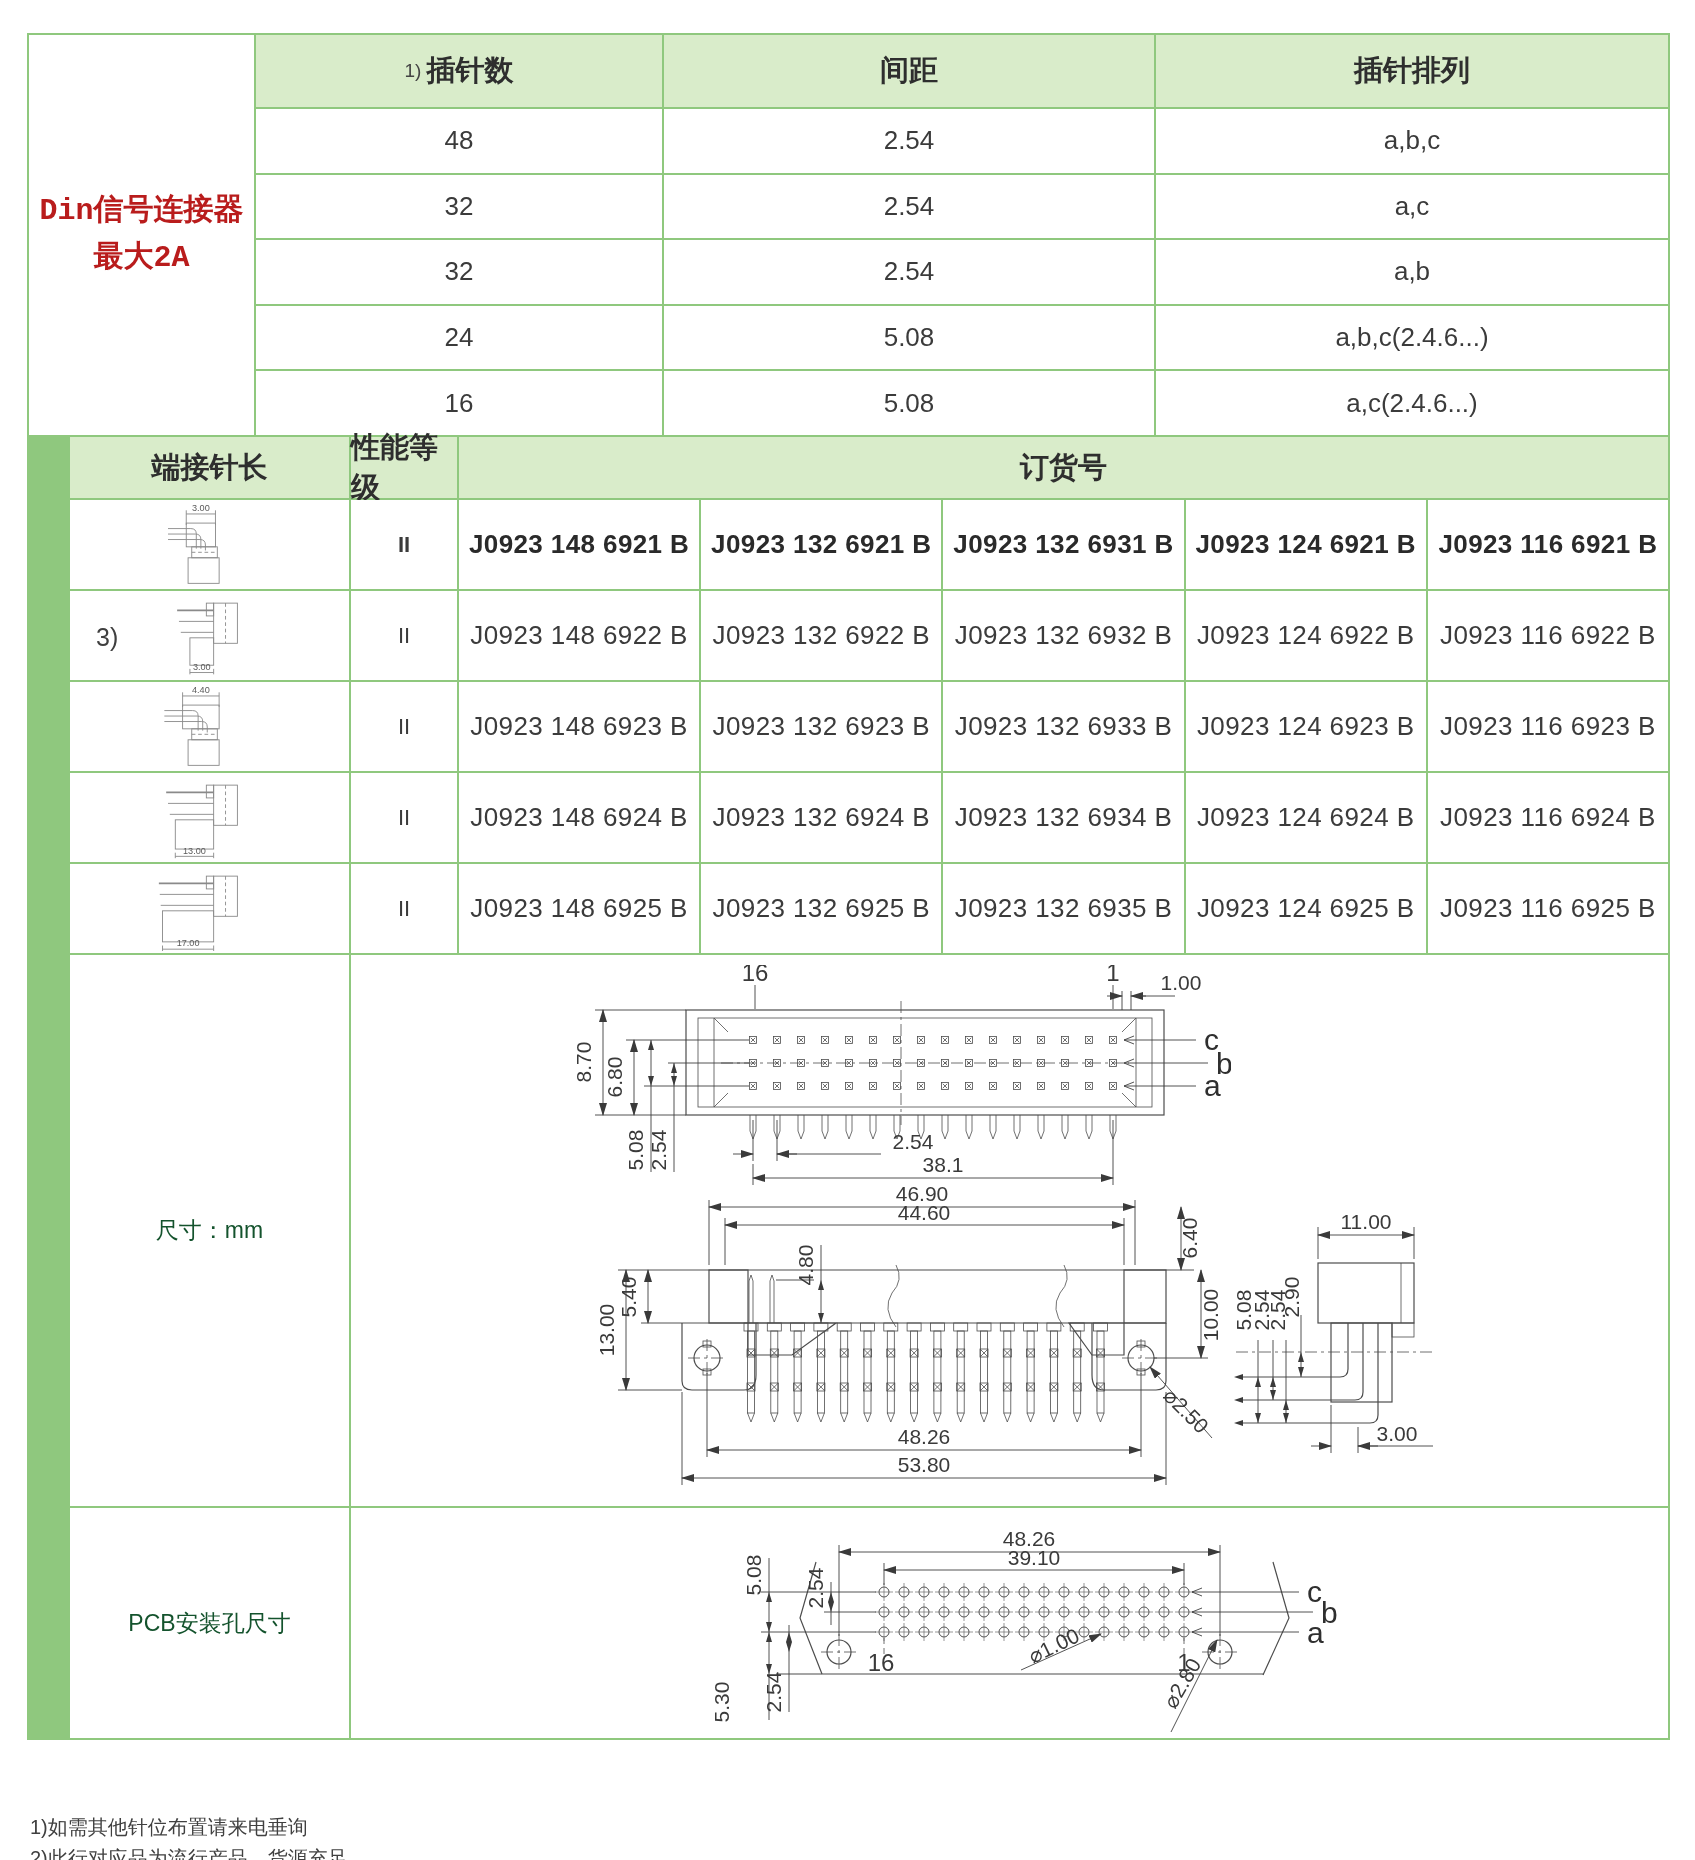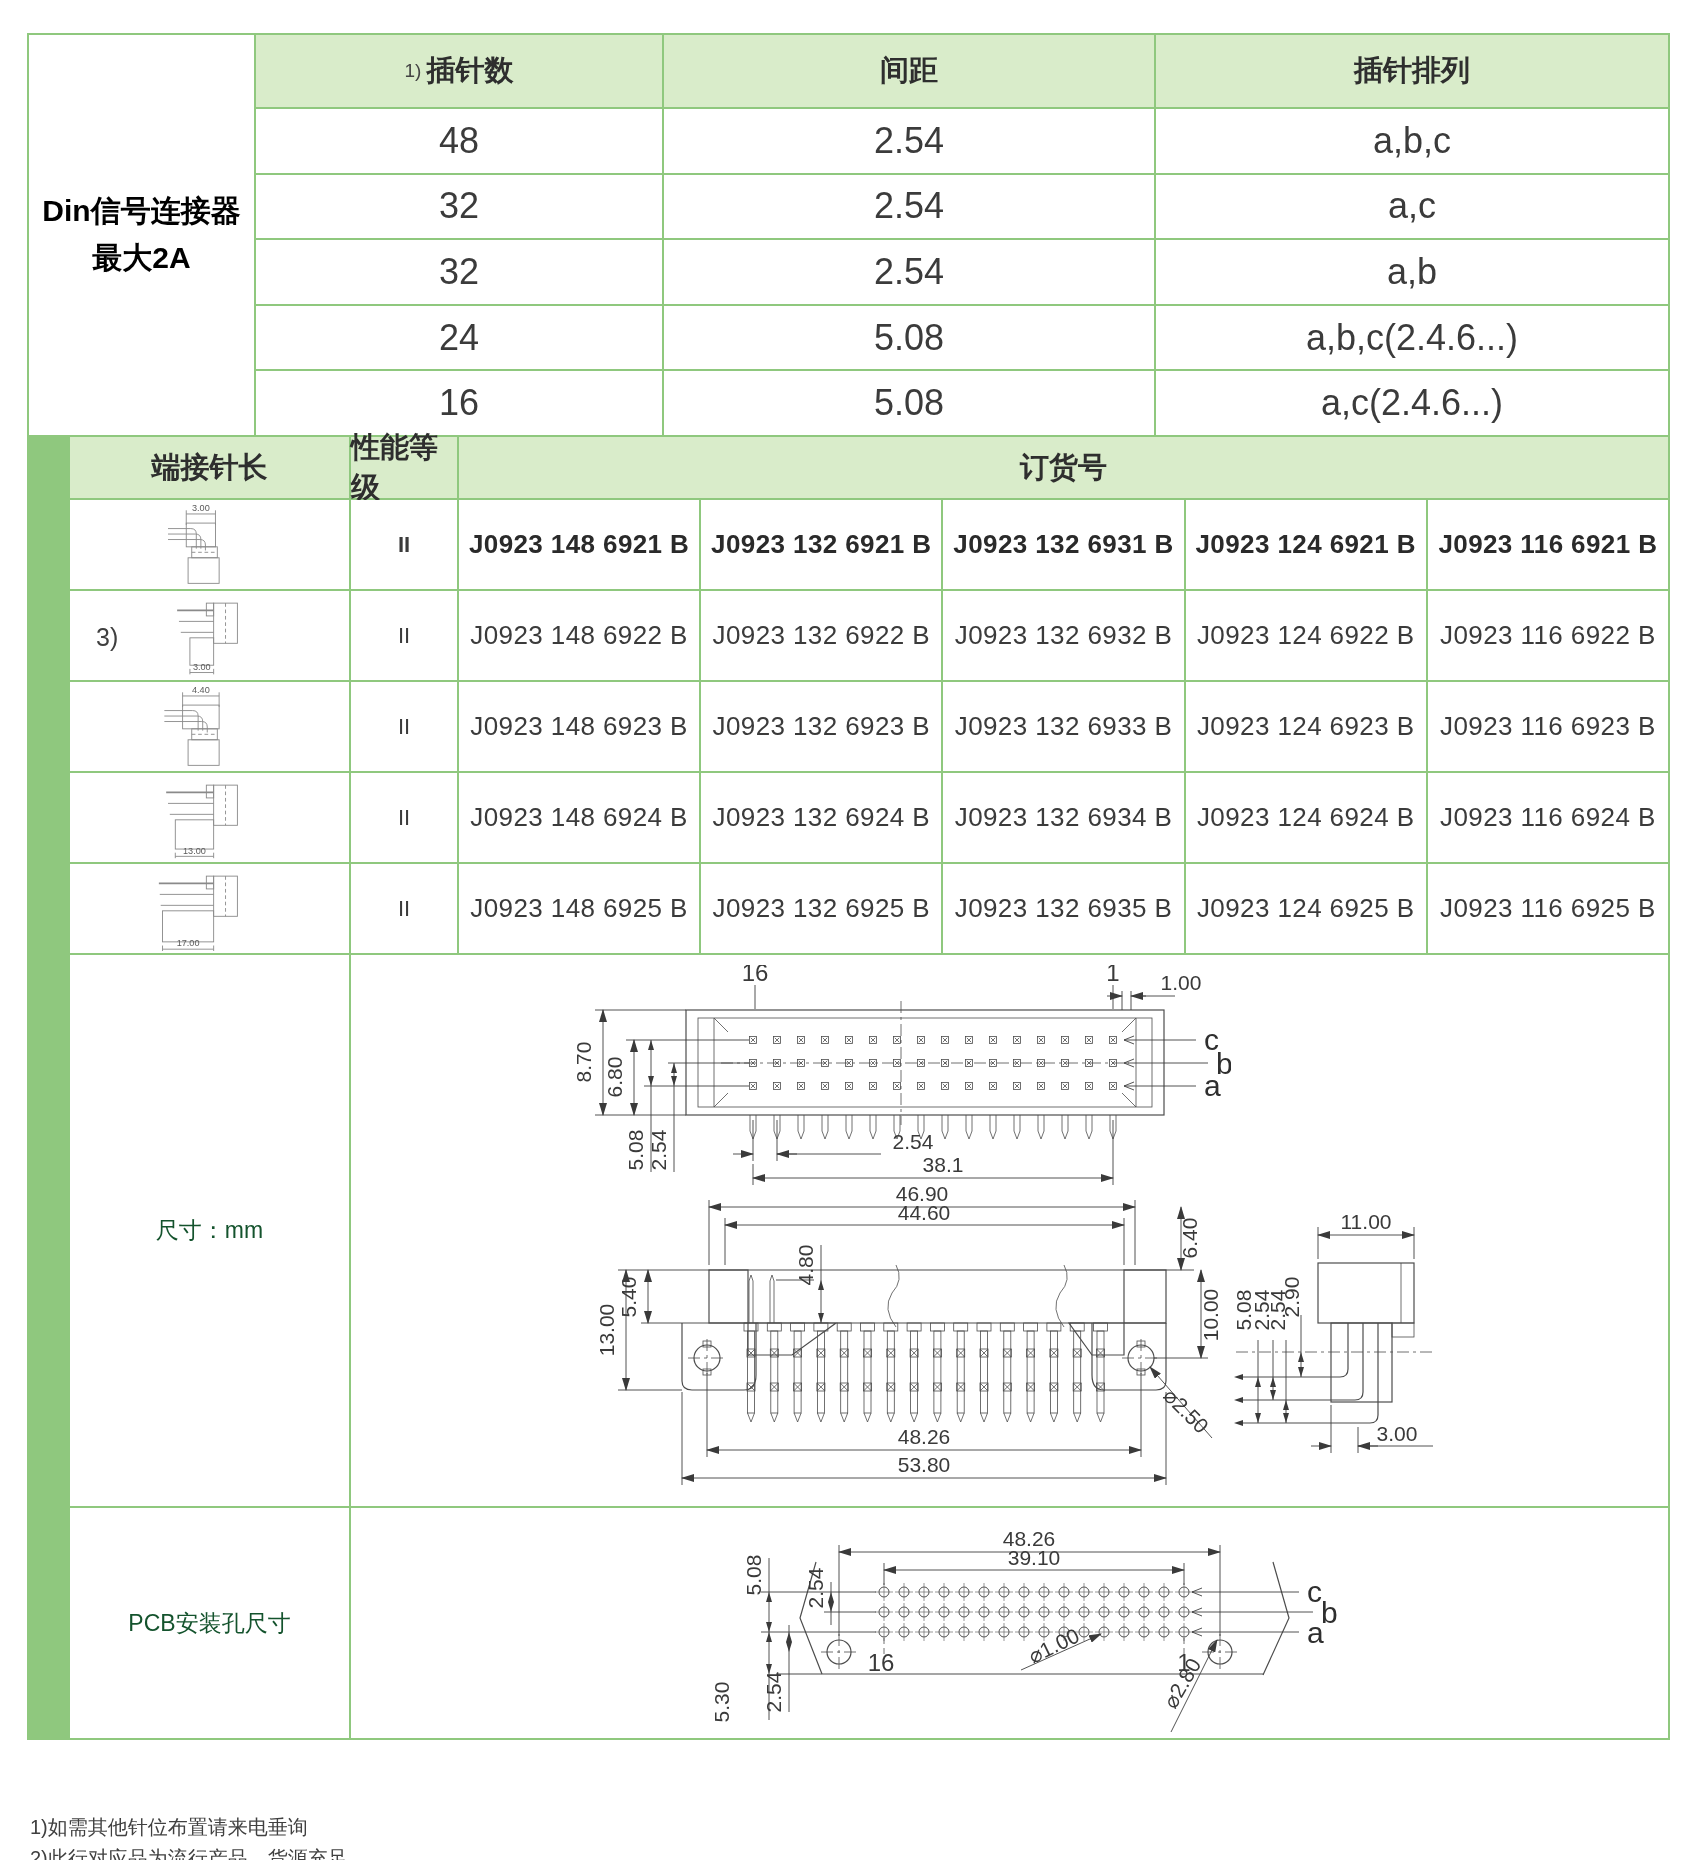--- a/index.html
+++ b/index.html
@@ -22,22 +22,22 @@
   }
   .gridB {
     display:grid; gap:2px;
     grid-template-columns:279px 106px repeat(5, 1fr);
     grid-template-rows:61px repeat(5, 89px) 551px 230px;
     margin-left:41px;
   }
   .cell { background:#fff; display:flex; align-items:center; justify-content:center; position:relative; }
   .hcell { background:#d9ecca; font-weight:bold; font-size:29px; color:#2e2e2e; }
   .sup { font-size:19px; font-weight:normal; vertical-align:7px; margin-right:5px; color:#444; }
-  .val { font-size:36px; color:#3b3b3b; }
-  .prod { font-weight:bold; font-size:30px; line-height:1.55; text-align:center; color:#000000; }
+  .val { font-size:26px; color:#3b3b3b; }
+  .prod { font-weight:bold; font-size:30px; line-height:1.55; text-align:center; color:#b91c1c;font-family:Liberation Mono, monospace; }
   .ord { font-size:26px; letter-spacing:0.4px; color:#3b3b3b; white-space:nowrap; }
   .bold { font-weight:bold; color:#2a2a2a; }
   .grade { font-size:22px; color:#3b3b3b; }
   .note3 { position:absolute; left:26px; top:32px; font-size:25px; color:#3f3f3f; }
   .seclabel { font-size:23px; color:#14532d; }
   .footnotes { position:absolute; left:30px; top:1812px; font-size:20px; line-height:31px; color:#404040; }
   .dwg { position:absolute; }
   
   svg .ln   { stroke:#4d4d4d; stroke-width:1.2; fill:none; }
   svg .thin { stroke:#4d4d4d; stroke-width:0.8; fill:none; }

